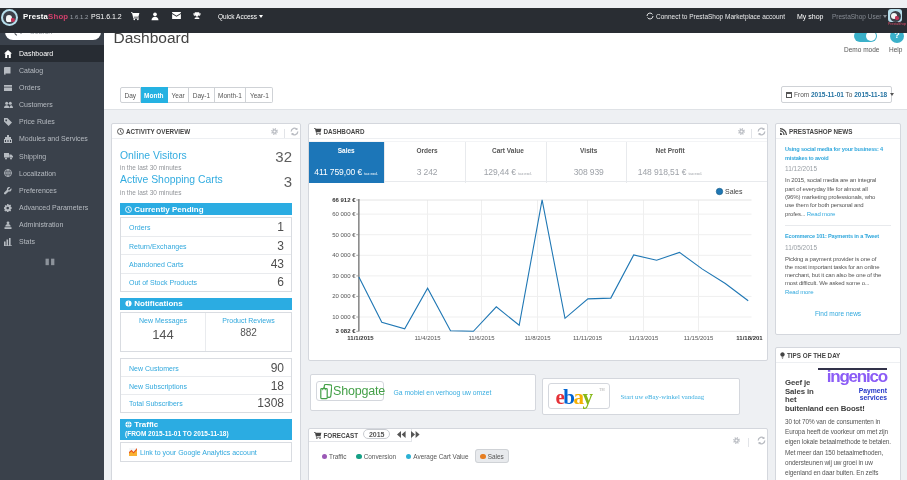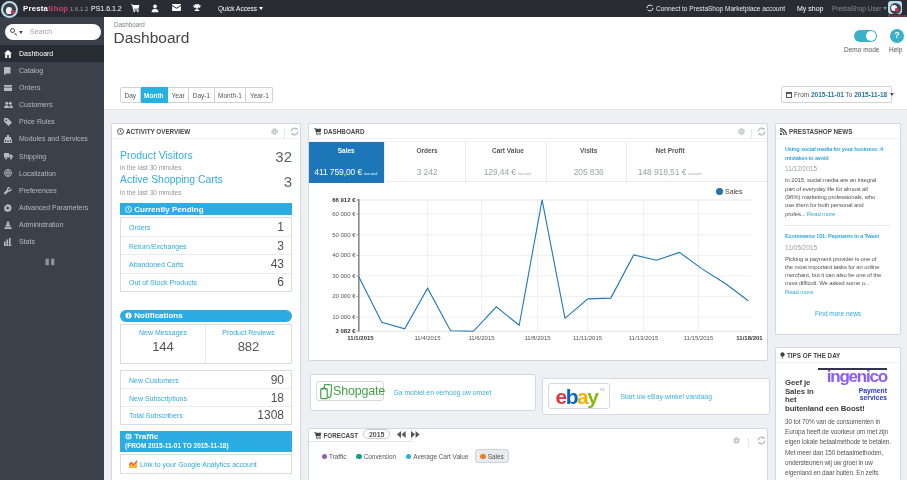--- a/index.html
+++ b/index.html
@@ -1,20 +1,20 @@
 <!DOCTYPE html>
 <html><head>
 <meta charset="utf-8">
 <style>
 * { margin:0; padding:0; box-sizing:border-box; }
 html,body { width:907px; height:480px; overflow:hidden; font-family:"Liberation Sans", sans-serif; }
 body { position:relative; background:#eef0f3; }
 
 
-#topbar { position:absolute; left:0; top:0; width:907px; height:17px; background:#292d33; color:#fff; z-index:30; }
+#topbar { position:absolute; left:0; top:8px; width:907px; height:25px; background:#292d33; color:#fff; z-index:30; }
 #topbar .brand { position:absolute; left:23px; top:3.5px; font-size:7.8px; font-weight:bold; color:#fff; letter-spacing:0.2px;}
 #topbar .brand b { color:#d2406c; }
 #topbar .v1 { position:absolute; left:70px; top:5.5px; font-size:6px; color:#9aa0a8; }
 #topbar .v2 { position:absolute; left:91px; top:4.5px; font-size:7px; color:#fff; }
 #topbar .qa { position:absolute; left:218px; top:5px; font-size:6.5px; color:#fff; }
 #topbar .mkt { position:absolute; left:656px; top:5px; font-size:6.5px; color:#e8e9ea; }
 #topbar .myshop { position:absolute; left:797px; top:5px; font-size:7px; color:#fff; }
 #topbar .usr { position:absolute; left:832px; top:5px; font-size:6.5px; color:#878c94; }
 .tico { position:absolute; top:4px; }
 
@@ -203,21 +203,21 @@
       <span style="display:inline-block;width:1px;height:9px;background:#e2e4e8;margin:0 3px;vertical-align:-2px;"></span>
       <svg width="9" height="9" viewBox="0 0 9 9" style="margin-top:3px">
           <path d="M1.2 4.5a3.3 3.3 0 0 1 5.9-2" fill="none" stroke="#b9bcc2" stroke-width="1.3"></path>
           <path d="M7.4 0.7v2.4H5z" fill="#b9bcc2"></path>
           <path d="M7.8 4.5a3.3 3.3 0 0 1-5.9 2" fill="none" stroke="#b9bcc2" stroke-width="1.3"></path>
           <path d="M1.6 8.3V5.9H4z" fill="#b9bcc2"></path>
         </svg>
     </div>
   </div>
   <div style="position:relative; padding:0;">
-    <div style="position:absolute; left:8px; top:10.5px; font-size:10.4px; color:#33ace0;">Product Visitors</div>
+    <div style="position:absolute; left:8px; top:10.5px; font-size:10.4px; color:#33ace0;">Online Visitors</div>
     <div style="position:absolute; right:8px; top:9px; font-size:15px; color:#5e5e5e;">32</div>
     <div style="position:absolute; left:8px; top:25px; font-size:6.5px; color:#919499;">in the last 30 minutes</div>
     <div style="position:absolute; left:8px; top:35px; font-size:10.4px; color:#33ace0;">Active Shopping Carts</div>
     <div style="position:absolute; right:8px; top:33.5px; font-size:15px; color:#5e5e5e;">3</div>
     <div style="position:absolute; left:8px; top:50px; font-size:6.5px; color:#919499;">in the last 30 minutes</div>
   </div>
   <div style="height:64px;"></div>
   <div class="cyanbar"><svg class="hic" width="7" height="7" viewBox="0 0 8 8" style="vertical-align:-1px">
         <circle cx="4" cy="4" r="3.4" fill="none" stroke="#fff" stroke-width="1"></circle>
         <path d="M4 2v2.2l1.5 1" stroke="#fff" stroke-width="0.9" fill="none"></path>
@@ -233,32 +233,32 @@
       </div>
     <div class="srow">
         <span class="lb">Abandoned Carts</span>
         <span class="vl">43</span>
       </div>
     <div class="srow">
         <span class="lb">Out of Stock Products</span>
         <span class="vl">6</span>
       </div>
   </div>
-  <div class="cyanbar" style="margin-top:18px;border-radius:6px;"><svg class="hic" width="7" height="7" viewBox="0 0 8 8" style="vertical-align:-1px">
+  <div class="cyanbar" style="margin-top:6px;"><svg class="hic" width="7" height="7" viewBox="0 0 8 8" style="vertical-align:-1px">
         <circle cx="4" cy="4" r="3.5" fill="#fff"></circle>
         <path d="M4 1.7a.6.6 0 1 1-.01 0z M3.5 3.4h1v3h-1z" fill="#2bace2"></path>
       </svg> Notifications</div>
   <div class="secbox" style="height:40px; position:relative;">
     <div style="position:absolute;left:0;top:0;width:50%;height:100%;border-right:1px solid #e9ebee;text-align:center;">
       <div style="font-size:7px;color:#31a8dd;margin-top:4px;">New Messages</div>
       <div style="font-size:13px;color:#555;margin-top:3px;">144</div>
     </div>
     <div style="position:absolute;left:50%;top:0;width:50%;height:100%;text-align:center;">
       <div style="font-size:7px;color:#31a8dd;margin-top:4px;">Product Reviews</div>
-      <div style="font-size:13px;color:#555;margin-top:3px;">882</div>
+      <div style="font-size:10px;color:#555;margin-top:3px;">882</div>
     </div>
   </div>
   <div class="secbox">
     <div class="srow" style="height:17.7px">
         <span class="lb">New Customers</span>
         <span class="vl">90</span>
       </div>
     <div class="srow" style="height:17.7px">
         <span class="lb">New Subscriptions</span>
         <span class="vl">18</span>
@@ -301,21 +301,21 @@
           <path d="M7.4 0.7v2.4H5z" fill="#b9bcc2"></path>
           <path d="M7.8 4.5a3.3 3.3 0 0 1-5.9 2" fill="none" stroke="#b9bcc2" stroke-width="1.3"></path>
           <path d="M1.6 8.3V5.9H4z" fill="#b9bcc2"></path>
         </svg>
     </div>
   </div>
   <div id="kpirow" style="position:relative; height:41px; margin-top:1.5px; border-top:1px solid #f3f4f6; border-bottom:1px solid #e8eaed; white-space:nowrap;">
     <div class="kpi act"><div class="kt">Sales</div><div class="kv">411 759,00 € <span class="ks">tax excl.</span></div></div>
     <div class="kpi"><div class="kt">Orders</div><div class="kv">3 242</div></div>
     <div class="kpi"><div class="kt">Cart Value</div><div class="kv">129,44 € <span class="ks">tax excl.</span></div></div>
-    <div class="kpi"><div class="kt">Visits</div><div class="kv">205 836</div></div>
+    <div class="kpi"><div class="kt">Visits</div><div class="kv">308 939</div></div>
     <div class="kpi"><div class="kt">Net Profit</div><div class="kv">148 918,51 € <span class="ks">tax excl.</span></div></div>
   </div>
   <svg id="chart" width="459" height="180" viewBox="308.5 181 459 180" style="position:absolute; left:0; top:57px; font-family:'Liberation Sans',sans-serif;">
 
     <g stroke="#efefef" stroke-width="1">
       <line x1="358.4" y1="214.1" x2="751" y2="214.1"></line>
       <line x1="358.4" y1="234.7" x2="751" y2="234.7"></line>
       <line x1="358.4" y1="255.3" x2="751" y2="255.3"></line>
       <line x1="358.4" y1="275.9" x2="751" y2="275.9"></line>
       <line x1="358.4" y1="296.4" x2="751" y2="296.4"></line>
@@ -374,21 +374,21 @@
   <div style="position:absolute; left:5.5px; top:6px; width:68px; height:20px; border:1px solid #d4d7dd; border-radius:3px; text-align:left;">
     <svg width="12" height="17" viewBox="0 0 12 17" style="position:absolute;left:2.5px;top:1.5px;">
         <rect x="3.8" y="0.6" width="7.5" height="12.5" rx="1.6" fill="none" stroke="#44a048" stroke-width="1.2" transform="rotate(6 7.5 7)"></rect>
         <rect x="0.8" y="4.6" width="6.4" height="10" rx="0.8" fill="#fff" stroke="#44a048" stroke-width="1.2"></rect>
         <path d="M2.6 6.2v-1a1.4 1.4 0 0 1 2.8 0v1" fill="none" stroke="#44a048" stroke-width="0.9"></path>
       </svg>
     <span style="position:absolute; left:16px; top:2px; font-size:12.5px; color:#44a048; letter-spacing:-0.2px;">Shopgate</span>
   </div>
   <div style="position:absolute; left:83px; top:14px; font-size:6.8px; color:#3baee0;">Ga mobiel en verhoog uw omzet</div>
 </div>
-<div class="panel" style="left:541.5px; top:377.8px; width:228px; height:37px;">
+<div class="panel" style="left:541.5px; top:377.8px; width:198px; height:37px;font-family:Liberation Serif, serif;">
   <div style="position:absolute; left:5px; top:4.5px; width:62px; height:26px; border:1px solid #d4d7dd; border-radius:3px; background:#fff;">
     <span style="position:absolute; left:7px; top:0.5px; font-size:21px; font-weight:bold; letter-spacing:-1.5px;"><span style="color:#e53238;">e</span><span style="color:#0064d2;">b</span><span style="color:#f5af02;">a</span><span style="color:#86b817;">y</span></span>
     <span style="position:absolute; right:4px; top:4px; font-size:3.5px; color:#aaa;">TM</span>
   </div>
   <div style="position:absolute; left:78px; top:14px; font-size:6.8px; color:#3baee0;">Start uw eBay-winkel vandaag</div>
 </div>
 
 <div class="panel" id="p-forecast" style="left:307.5px; top:427.6px; width:460.5px; height:57px;">
   <div style="position:absolute; left:0; top:0; width:103px; height:13px; border-right:1px solid #e3e5e9; border-bottom:1px solid #e3e5e9; font-size:6.3px; font-weight:bold; color:#444; line-height:12px; padding-left:5px; white-space:nowrap;"><svg class="hic" width="8" height="7" viewBox="0 0 10 9" fill="#444" style="vertical-align:-1px; margin-right:2px;">
         <path d="M0 0h1.5l.5 1h7.3l-1 4H3l.3 1h5.5v1H2.6L1.2 1.2 0 1z"></path>

